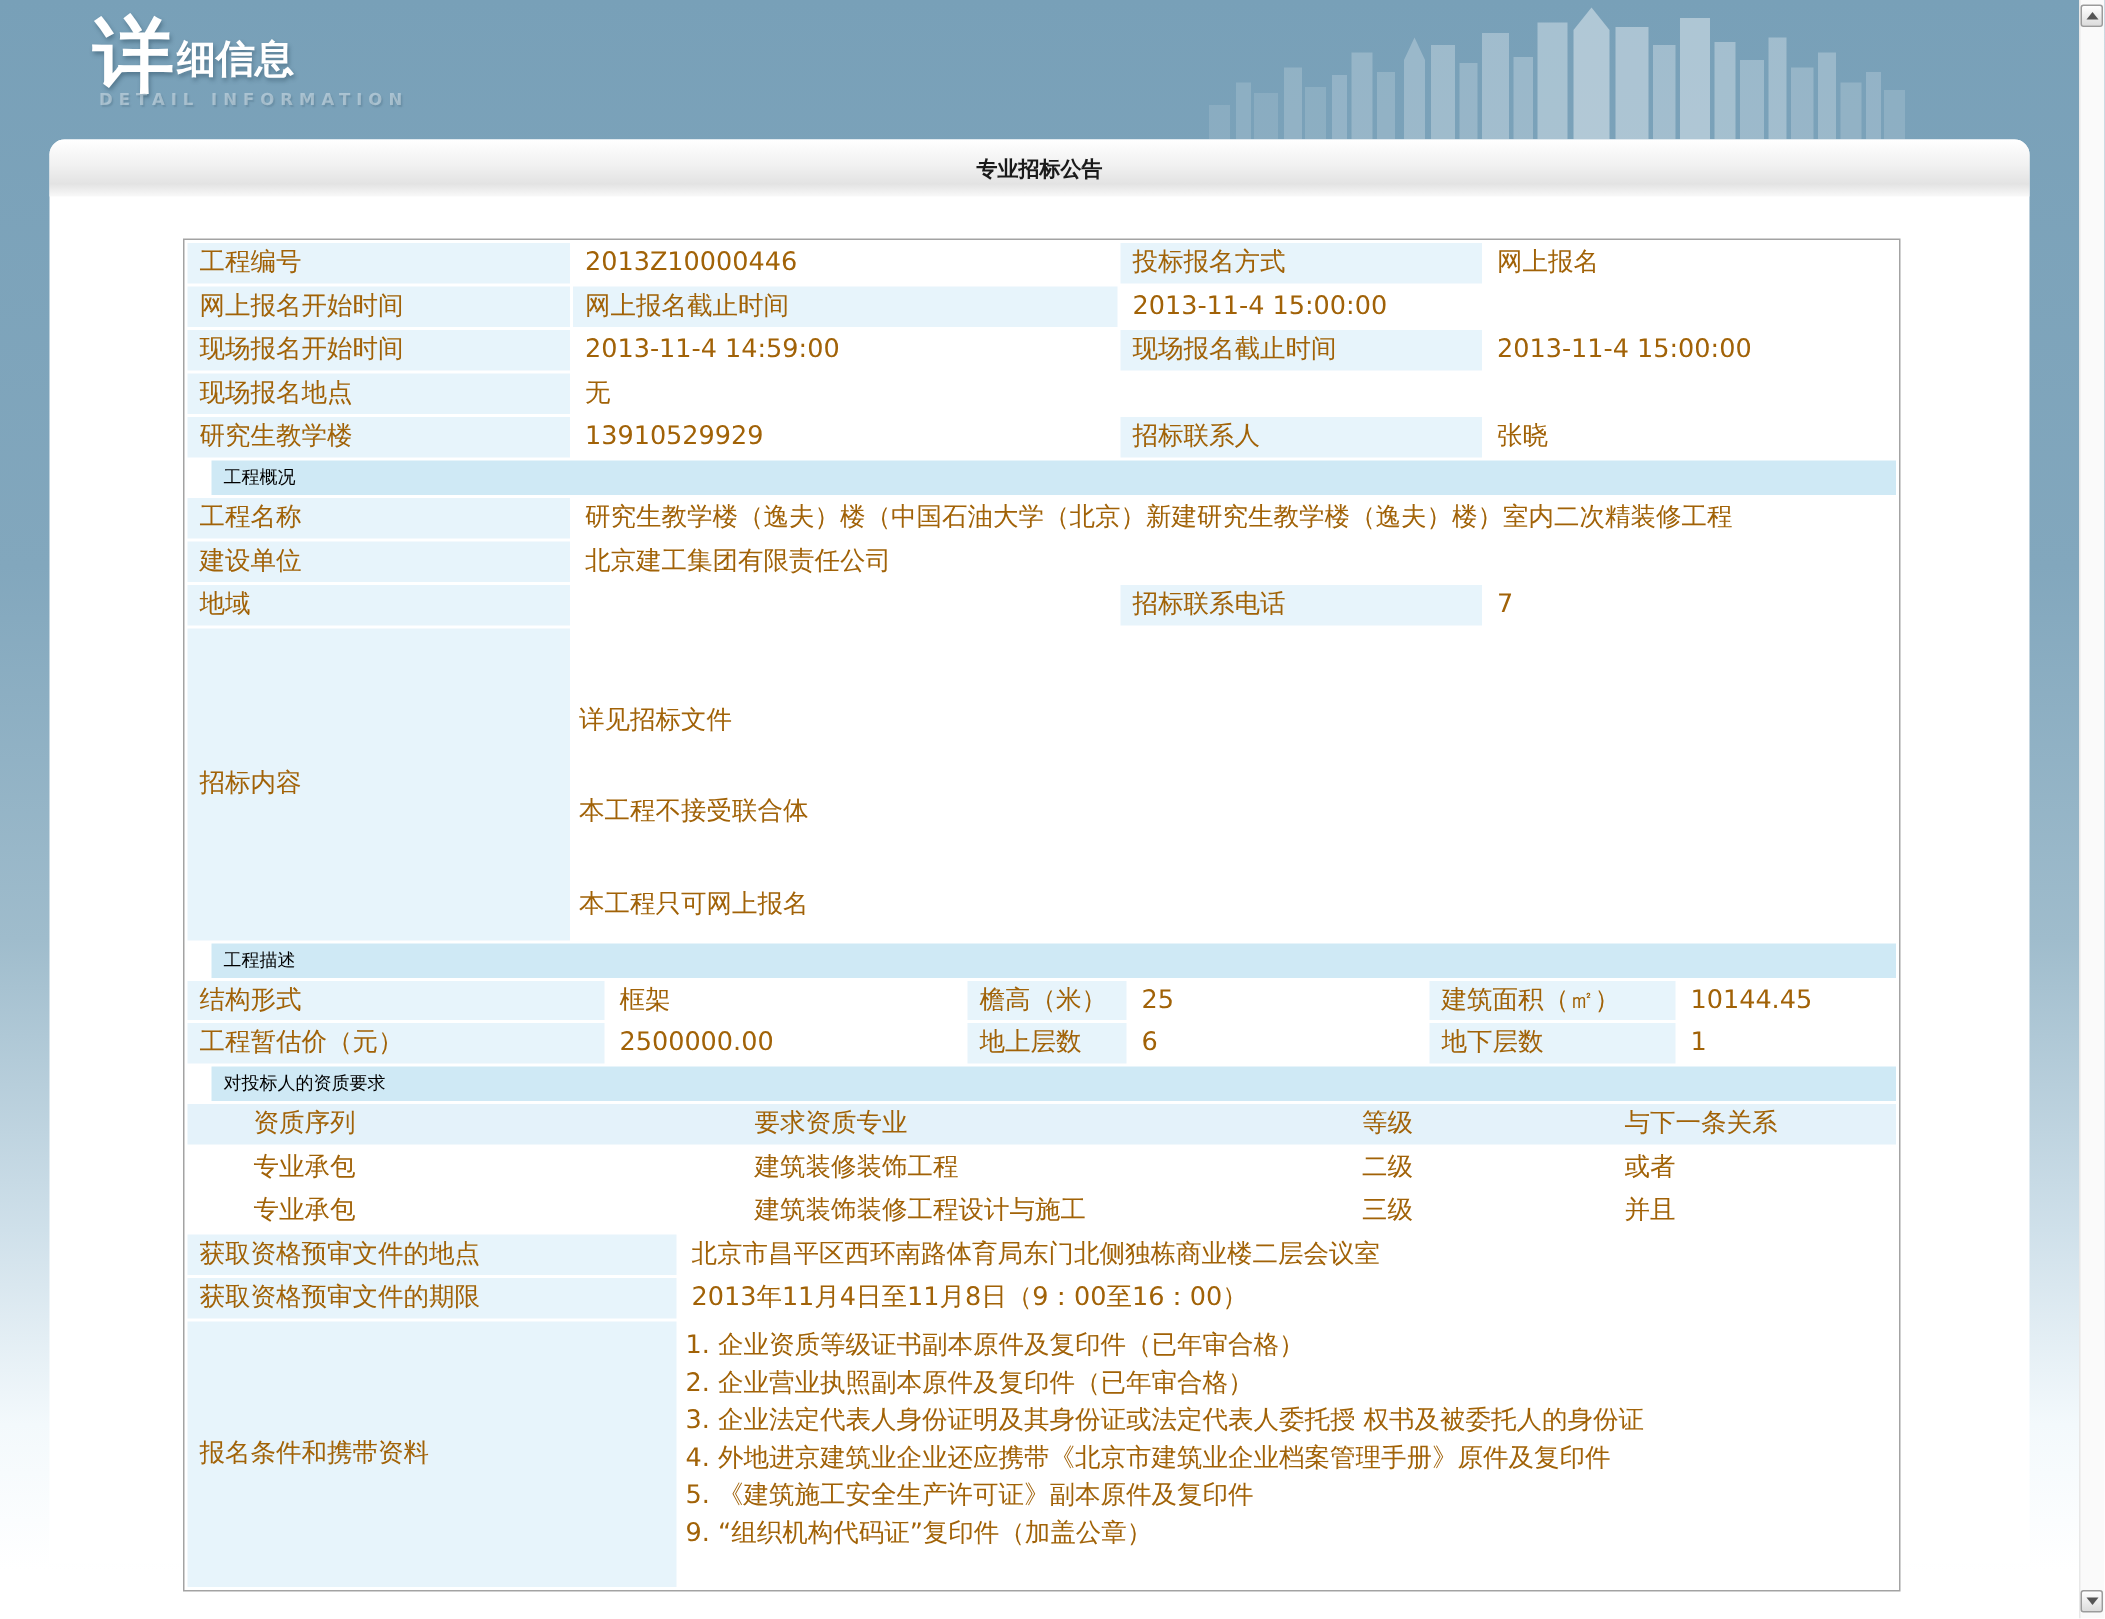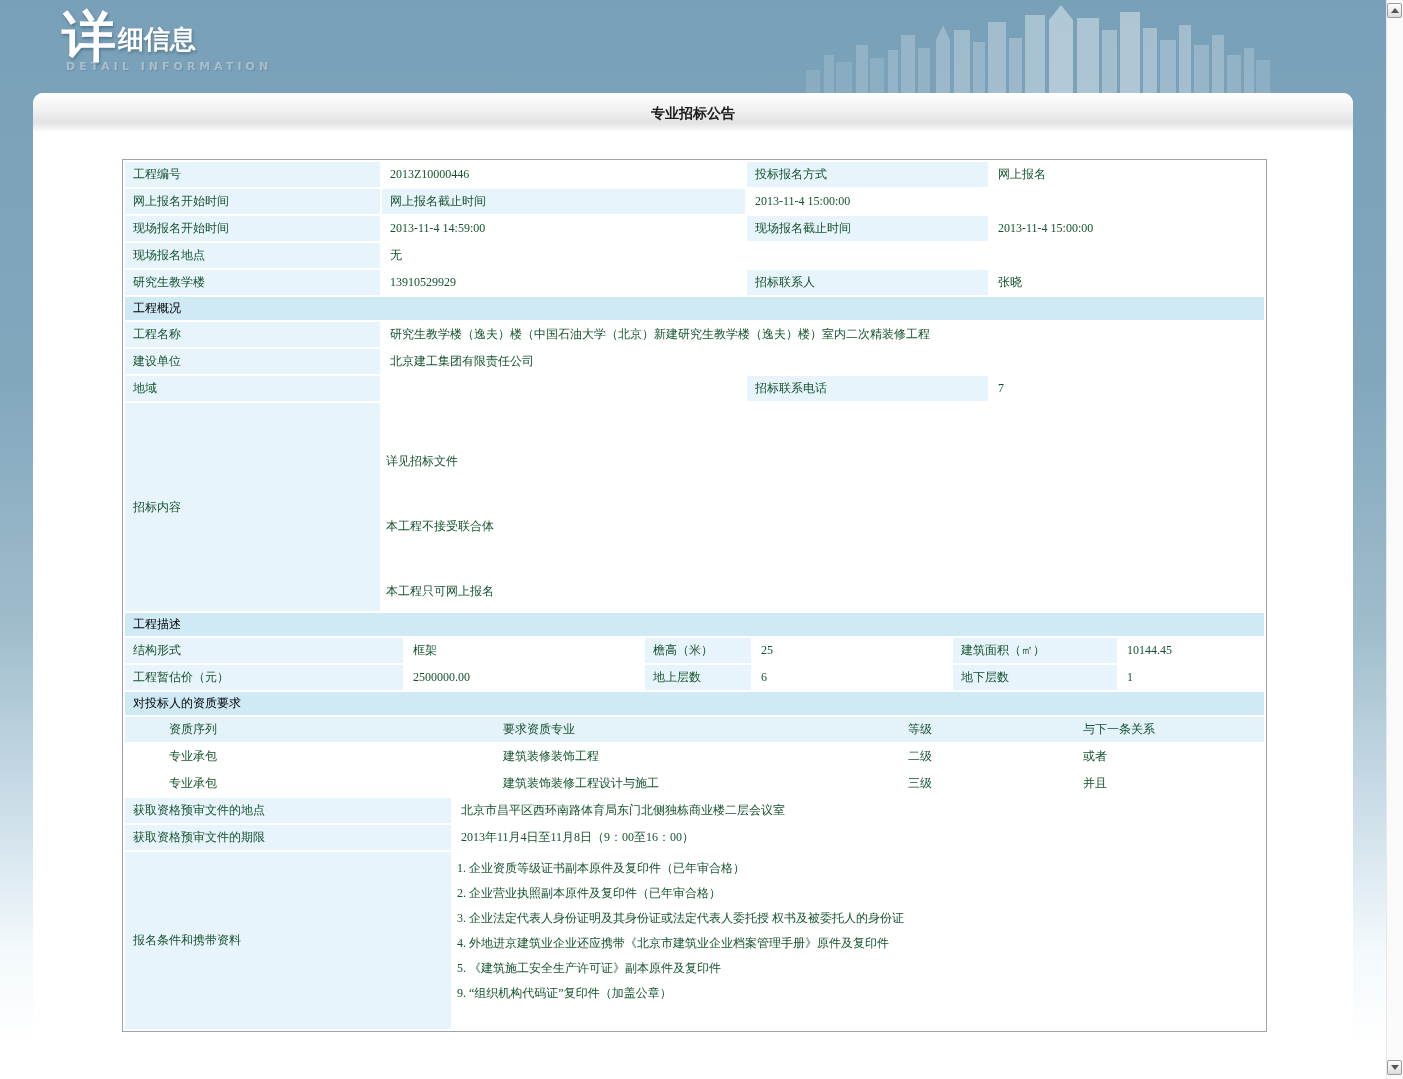--- a/index.html
+++ b/index.html
@@ -23,23 +23,23 @@
     text-align:center;line-height:40px;font-size:14px;font-weight:bold;color:#1a1a1a;}
   
   .tbl{position:absolute;left:89px;top:66px;width:1145px;border:1px solid #a3a3a3;padding:2px;background:#fff;}
   .row{display:grid;gap:2px;margin-bottom:2px;}
   .row:last-child{margin-bottom:0;}
   .r4{grid-template-columns:255px 363px 241px 1fr;}
   .r2{grid-template-columns:255px 1fr;}
   .r6{grid-template-columns:278px 238px 106px 198px 164px 1fr;}
   .rq{grid-template-columns:332px 403px 173px 1fr;padding-left:36px;}
   .rm{grid-template-columns:326px 1fr;}
-  .cell{min-height:25px;display:flex;align-items:center;padding:2px 8px;font-size:12px;color:#14532d;background:#fff;line-height:1.35;font-family:Liberation Serif, serif;}
+  .cell{min-height:25px;display:flex;align-items:center;padding:2px 8px;font-size:17px;color:#a16207;background:#fff;line-height:1.35;}
   .lbl{background:#e7f4fb;}
-  .sect{display:block;background:#cfe9f5;min-height:23px;line-height:23px;padding:0 8px;font-size:12px;color:#000;}
+  .sect{display:block;background:#cfe9f5;min-height:23px;line-height:23px;padding:0 8px;font-size:12px;color:#000;margin-left:16px;}
   .qhead{background:#e4f2fa;}
   .qhead .cell{background:transparent;}
   .tall{height:208px;}
   .tall .cell{height:208px;gap:20px;}
   .tall .multiline{flex-direction:column;justify-content:space-between;align-items:flex-start;padding:50px 8px 12px 4px;}
   .tall2 .items{display:block;padding:4px 8px 4px 4px;min-height:177px;}
   .items div{line-height:25px;}
   
   .vscroll{position:absolute;right:0;top:0;width:17px;height:1079px;background:#fafafa;border-left:1px solid #e8e8e8;}
   .sbtn{position:absolute;right:1px;width:15px;height:15px;border:1px solid #9b9b9b;border-radius:2px;

